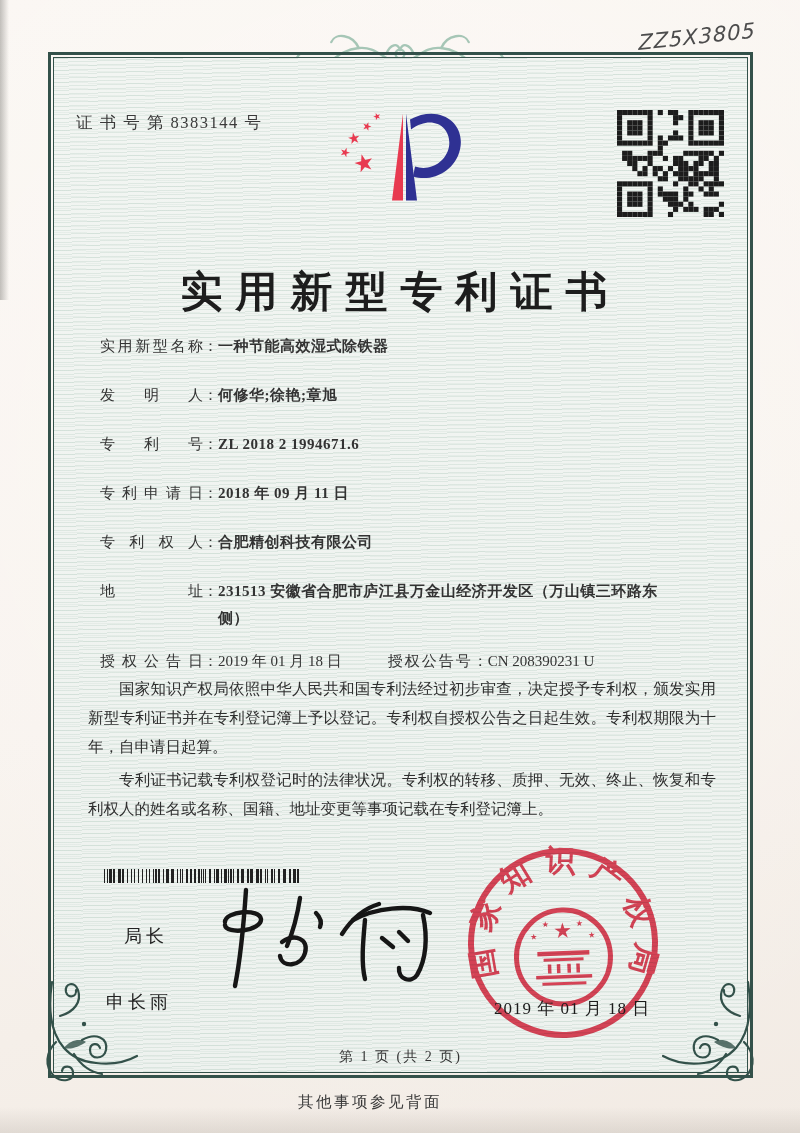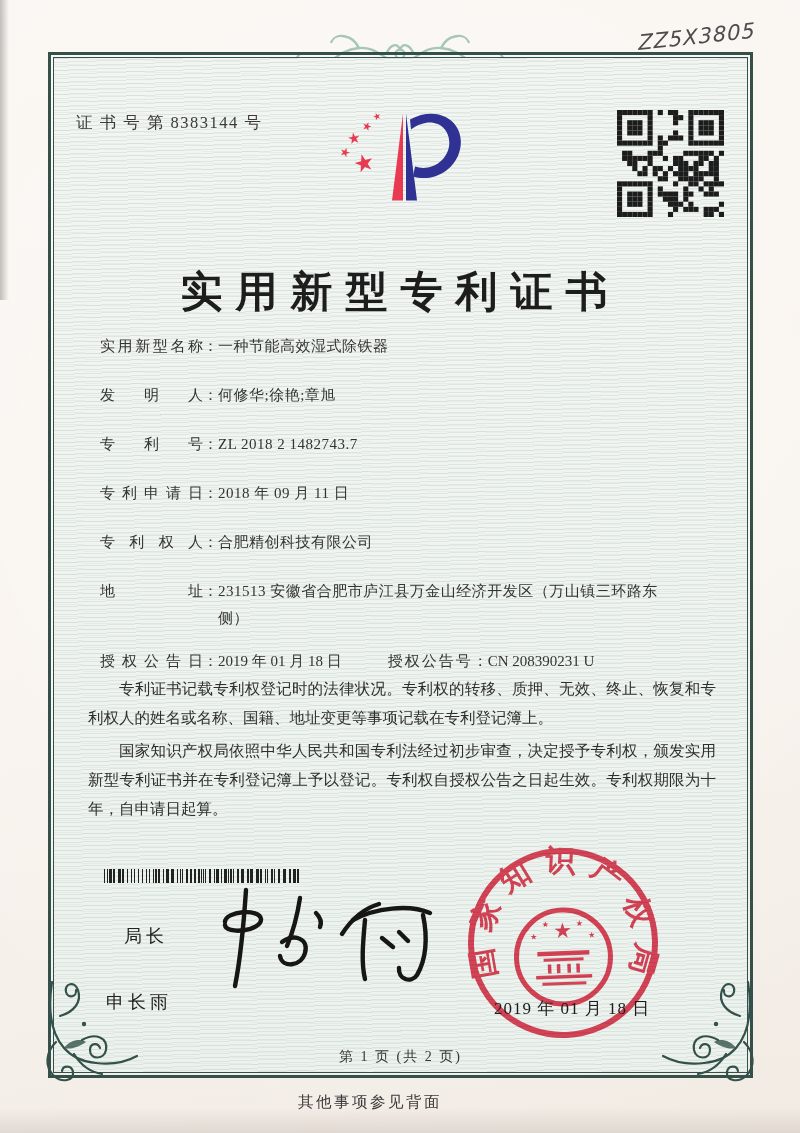--- a/index.html
+++ b/index.html
@@ -65,21 +65,21 @@
   svg.qr{position:absolute;left:617px;top:110px;width:107px;height:107px;}
   .title{
     position:absolute;left:48px;top:240px;width:705px;text-align:center;
     font-size:42px;font-weight:600;letter-spacing:13px;color:#1d1d1d;margin-top:24px;
   }
   
   .fields{position:absolute;left:100px;top:333px;width:565px;font-size:15px;color:#333;}
   .frow{line-height:27px;margin-bottom:22px;display:flex;align-items:flex-start;}
   .flabel{display:inline-block;width:103px;text-align:justify;text-align-last:justify;flex:none;}
   .fcolon{flex:none;}
-  .fvalue{flex:1;letter-spacing:.5px;}
+  .fvalue{flex:1;letter-spacing:.5px;font-weight:bold;}
   .frow.address{margin-bottom:0;}
   .grant-row{display:flex;line-height:27px;margin-top:16px;}
   .gpair{display:flex;}
   .gpair .flabel{width:103px;}
   .gpair2{margin-left:46px;}
   .gpair2 .flabel{width:auto;letter-spacing:2px;}
   
   .bodytext{position:absolute;left:88px;top:674px;width:628px;font-size:15.5px;
     line-height:29px;text-align:justify;color:#2e2e2e;}
   .bodytext p{margin:0 0 4px 0;text-indent:2em;}
@@ -396,21 +396,21 @@
       <span class="fvalue">一种节能高效湿式除铁器</span>
     </div>
     <div class="frow">
       <span class="flabel">发明人</span>
         <span class="fcolon">：</span>
       <span class="fvalue">何修华;徐艳;章旭</span>
     </div>
     <div class="frow">
       <span class="flabel">专利号</span>
         <span class="fcolon">：</span>
-      <span class="fvalue">ZL 2018 2 1482743.7</span>
+      <span class="fvalue">ZL 2018 2 1994671.6</span>
     </div>
     <div class="frow">
       <span class="flabel">专利申请日</span>
         <span class="fcolon">：</span>
       <span class="fvalue">2018 年 09 月 11 日</span>
     </div>
     <div class="frow">
       <span class="flabel">专利权人</span>
         <span class="fcolon">：</span>
       <span class="fvalue">合肥精创科技有限公司</span>
@@ -428,22 +428,22 @@
       </span>
       <span class="gpair gpair2">
         <span class="flabel">授权公告号</span>
           <span>：</span>
         <span>CN 208390231 U</span>
       </span>
     </div>
   </div>
 
   <div class="bodytext">
+    <p>国家知识产权局依照中华人民共和国专利法经过初步审查，决定授予专利权，颁发实用新型专利证书并在专利登记簿上予以登记。专利权自授权公告之日起生效。专利权期限为十年，自申请日起算。</p>
     <p>专利证书记载专利权登记时的法律状况。专利权的转移、质押、无效、终止、恢复和专利权人的姓名或名称、国籍、地址变更等事项记载在专利登记簿上。</p>
-    <p>国家知识产权局依照中华人民共和国专利法经过初步审查，决定授予专利权，颁发实用新型专利证书并在专利登记簿上予以登记。专利权自授权公告之日起生效。专利权期限为十年，自申请日起算。</p>
   </div>
 
   <svg class="barcode" id="barcode" viewBox="0 0 197 14" preserveAspectRatio="none">
       <rect x="0" y="0" width="1" height="14" fill="#222"></rect>
       <rect x="3" y="0" width="1" height="14" fill="#222"></rect>
       <rect x="5" y="0" width="3" height="14" fill="#222"></rect>
       <rect x="9" y="0" width="2" height="14" fill="#222"></rect>
       <rect x="14" y="0" width="3" height="14" fill="#222"></rect>
       <rect x="18" y="0" width="2" height="14" fill="#222"></rect>
       <rect x="23" y="0" width="1" height="14" fill="#222"></rect>

